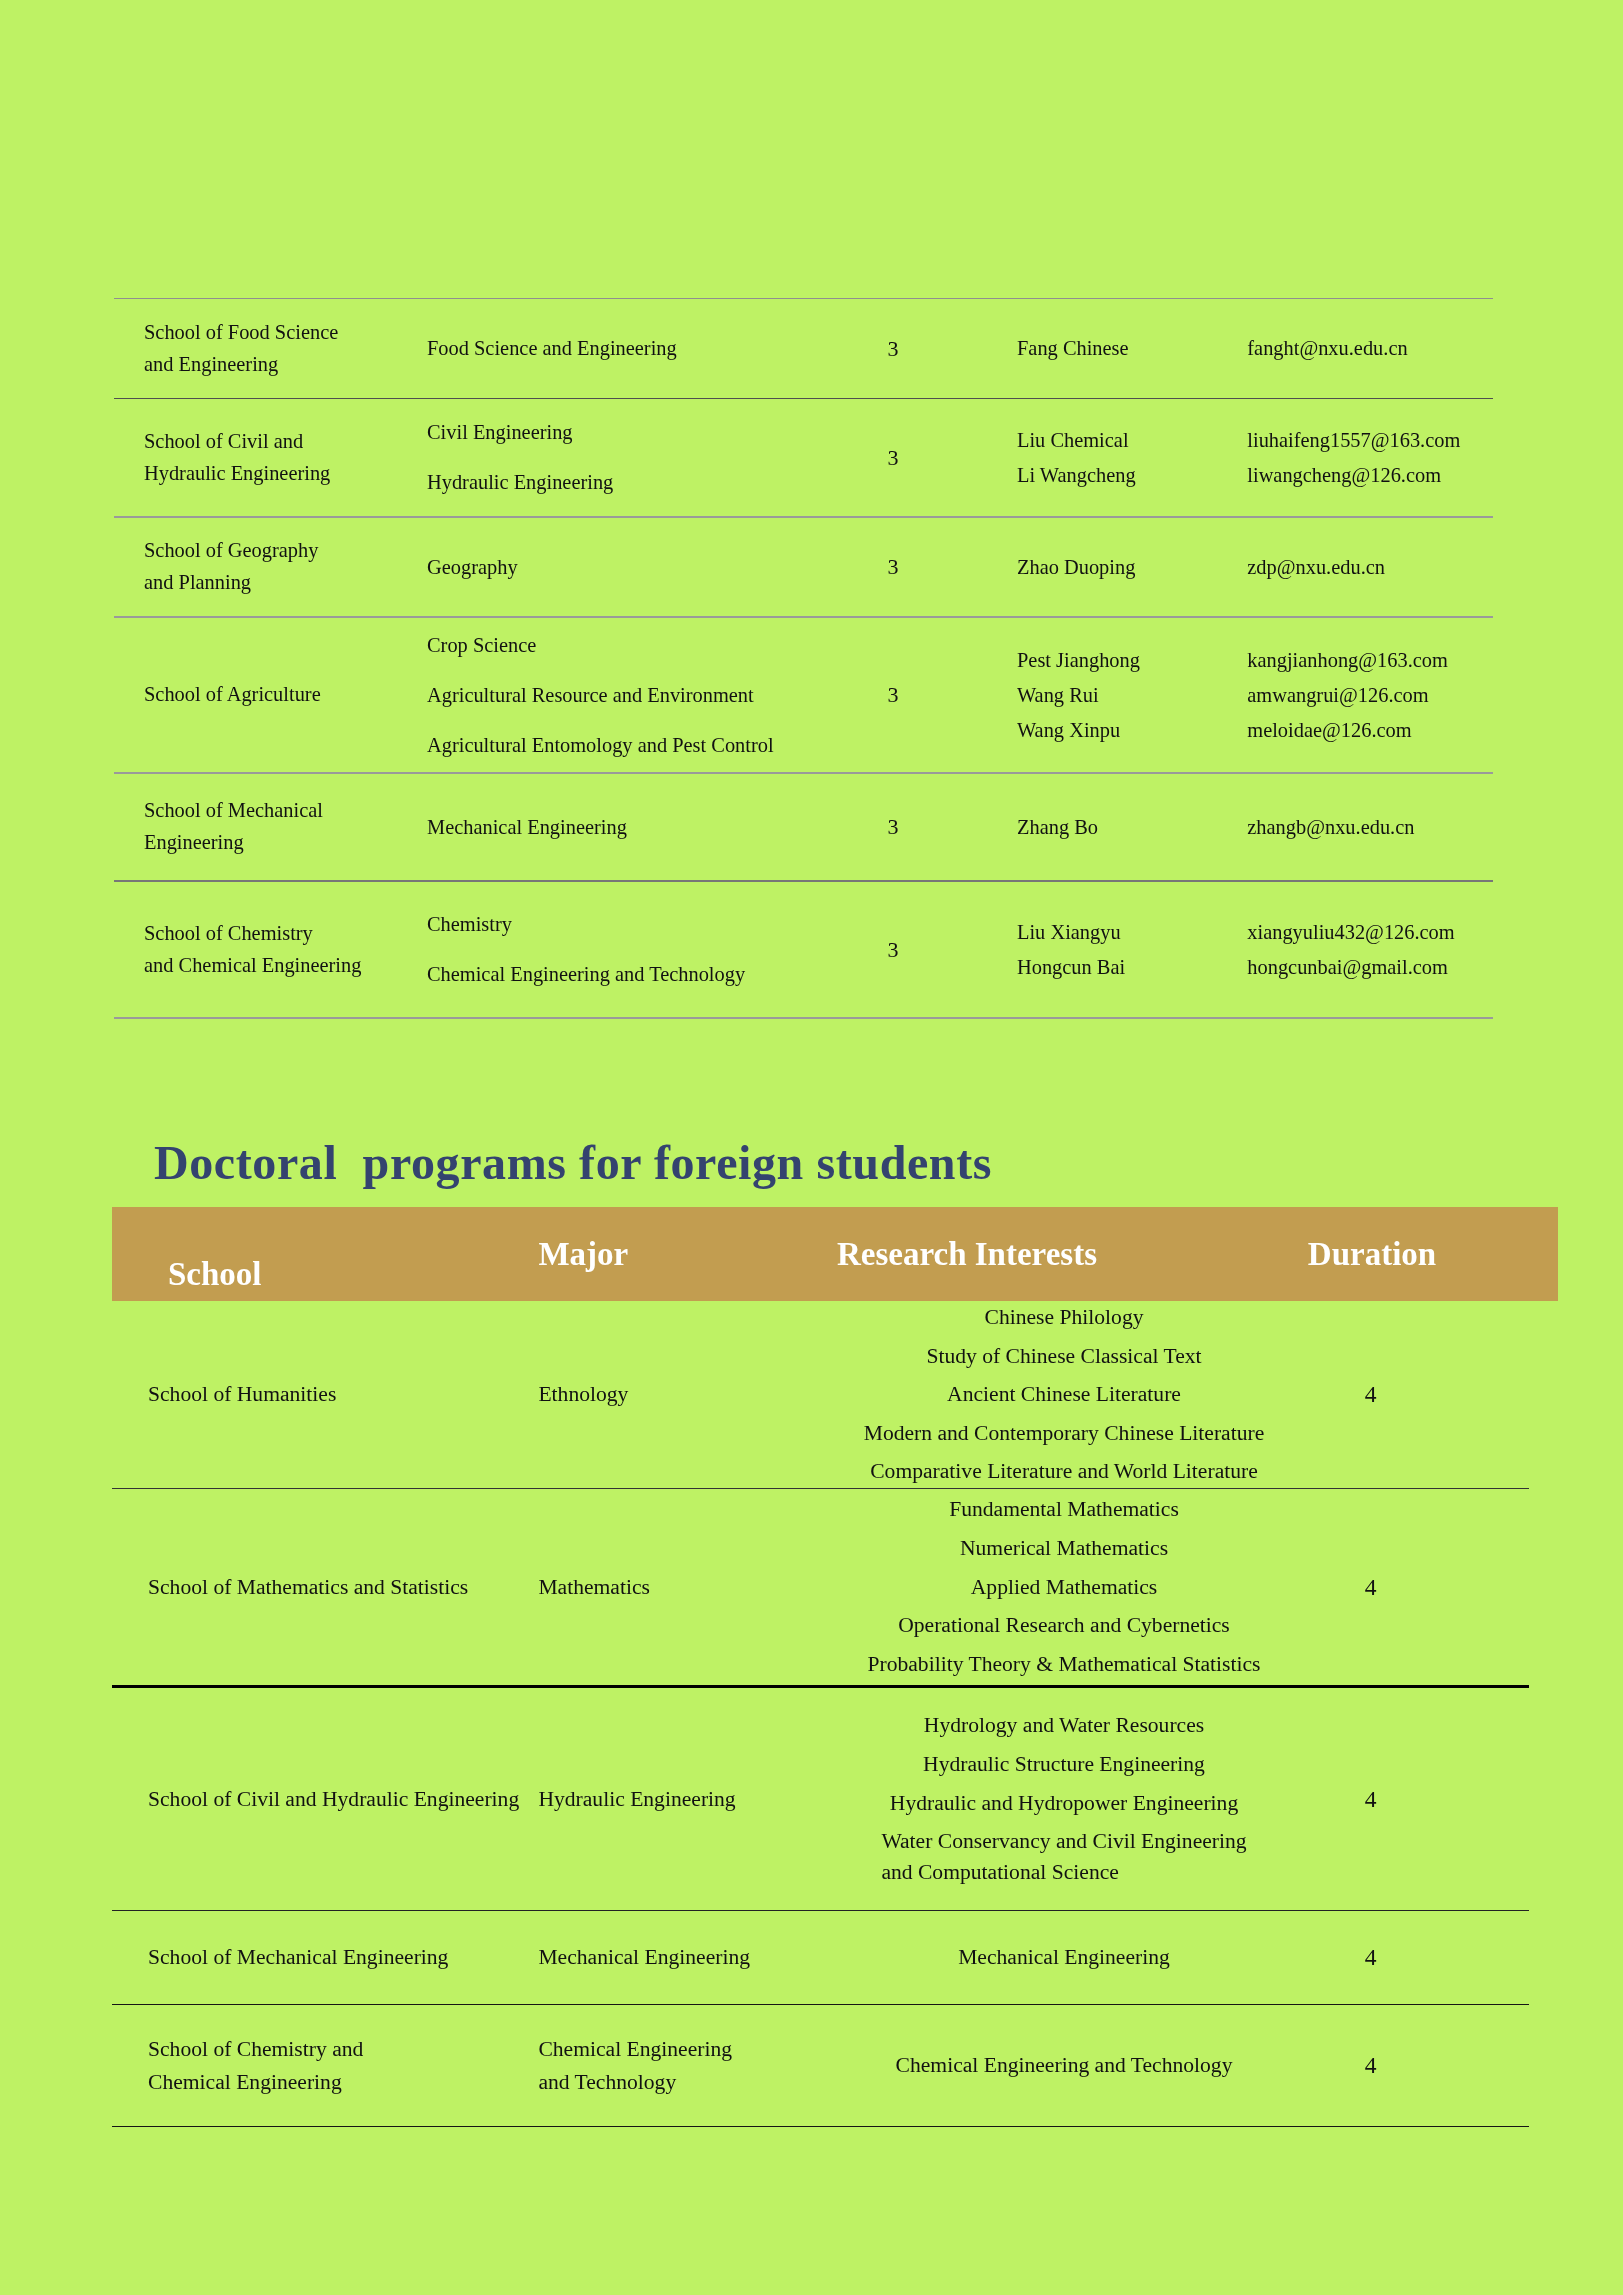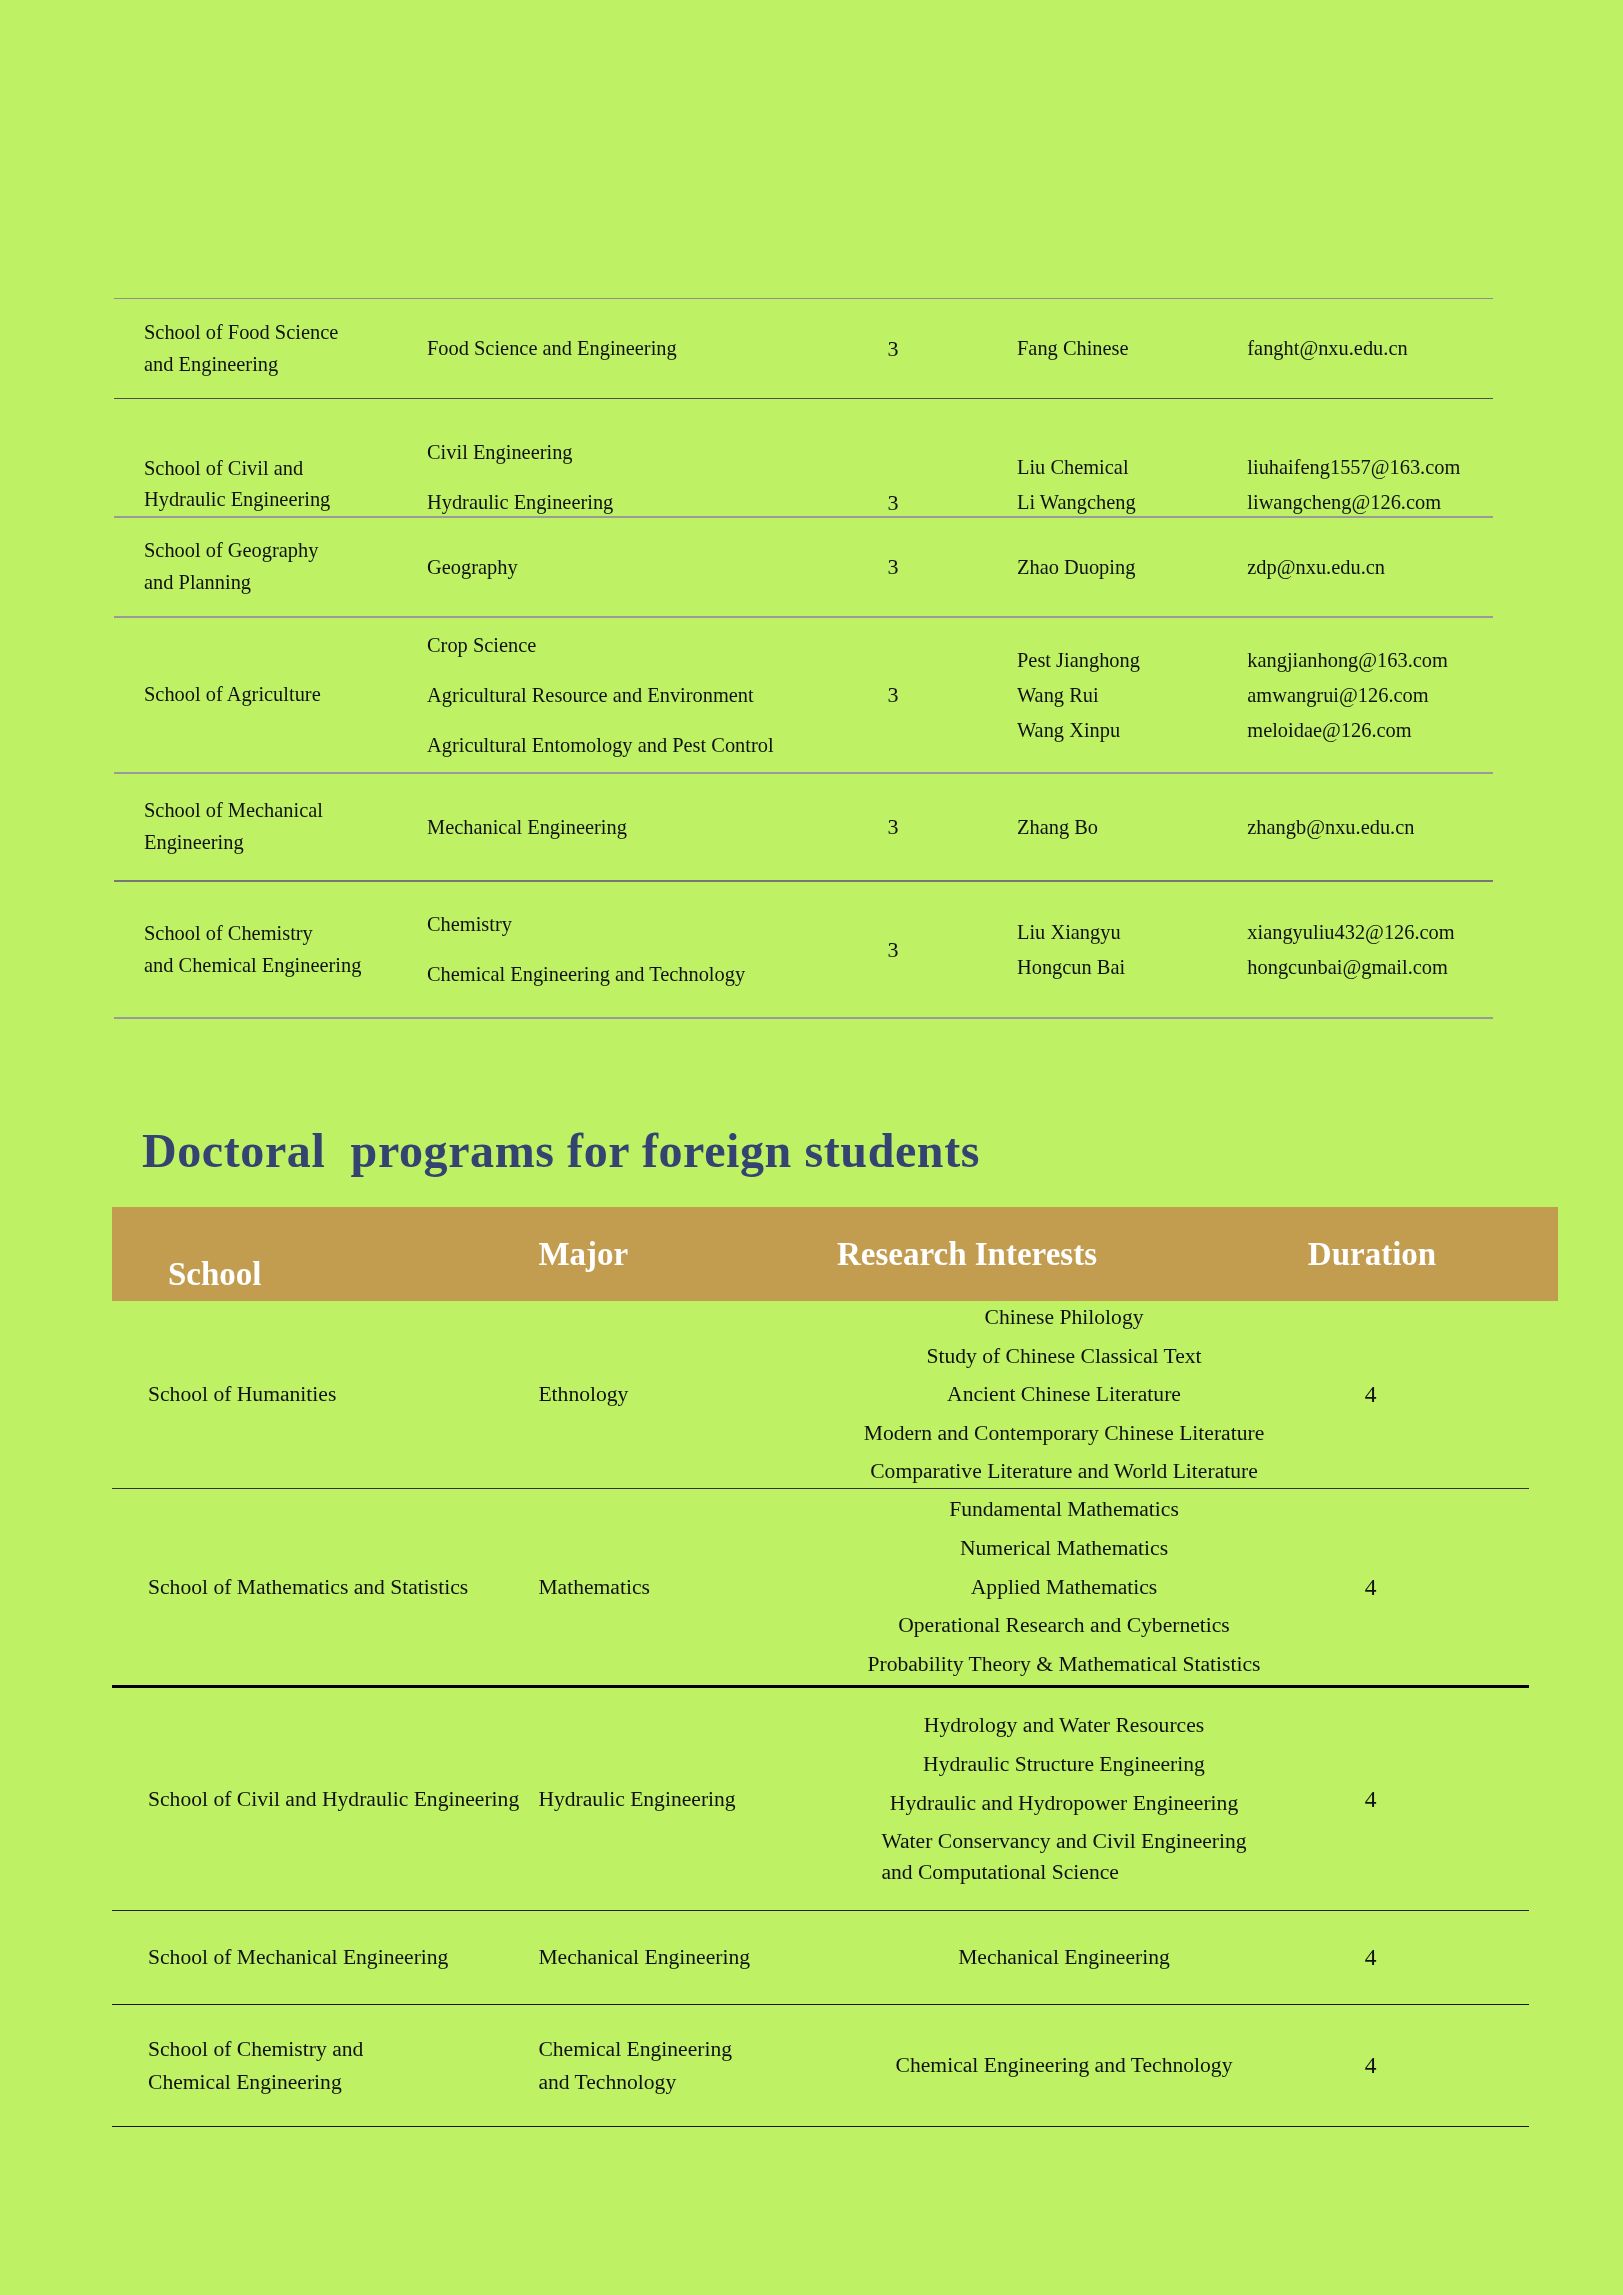--- a/index.html
+++ b/index.html
@@ -12,41 +12,41 @@
     overflow:hidden;
   }
   
   .t1{
     position:absolute;left:114px;top:298px;width:1379px;
     border-top:1.9px solid #8f8f8f;
     font-size:20.4px;
   }
   .t1row{display:flex;align-items:stretch;}
   .t1row.r1{height:99px;border-bottom:1.2px solid #4f4f4f;}
-  .t1row.r2{height:117px;border-bottom:2.5px solid #9a9a9a;align-items:flex-end;}
+  .t1row.r2{height:117px;border-bottom:2.5px solid #9a9a9a;}
   .t1row.r3{height:98px;border-bottom:2.5px solid #9a9a9a;}
   .t1row.r4{height:154px;border-bottom:2.5px solid #9a9a9a;}
   .t1row.r5{height:106px;border-bottom:2.5px solid #777777;}
   .t1row.r6{height:135px;border-bottom:2.5px solid #9a9a9a;}
   .c{display:flex;flex-direction:column;justify-content:center;box-sizing:border-box;}
   .t1 .school {width:288px;padding-left:30px;line-height:1.55;white-space:pre-line;}
   .t1 .major  {width:420px;padding-left:25px;}
   .t1 .dur    {width:142px;align-items:center;font-size:22px;}
   .t1 .contact{width:266px;padding-left:53px;}
   .t1 .email  {width:263px;padding-left:17.3px;}
   .t1 .mitem{white-space:pre;line-height:1.3;}
   .t1 .mitem + .mitem{margin-top:23.5px;}
   .t1 .sitem{white-space:pre;line-height:1.3;}
   .t1 .sitem + .sitem{margin-top:8.7px;}
   
   .heading{
     position:absolute;left:142px;top:1125px;
     font-size:48px;font-weight:700;color:#34436F;
     letter-spacing:0.6px;white-space:pre-wrap;line-height:1.1;
-    margin:0;
+    margin:12px;
   }
   
   .t2{position:absolute;left:112px;top:1207px;font-size:21.6px;}
   .t2head{
     display:flex;width:1446px;height:94px;
     background:#C29D50;color:#ffffff;font-weight:700;font-size:33px;
   }
   .t2head .hc{display:flex;flex-direction:column;justify-content:center;box-sizing:border-box;}
   .t2head .h-school{width:419px;padding-left:56px;margin-top:40px;}
   .t2head .h-major{width:290px;padding-left:7.4px;}

